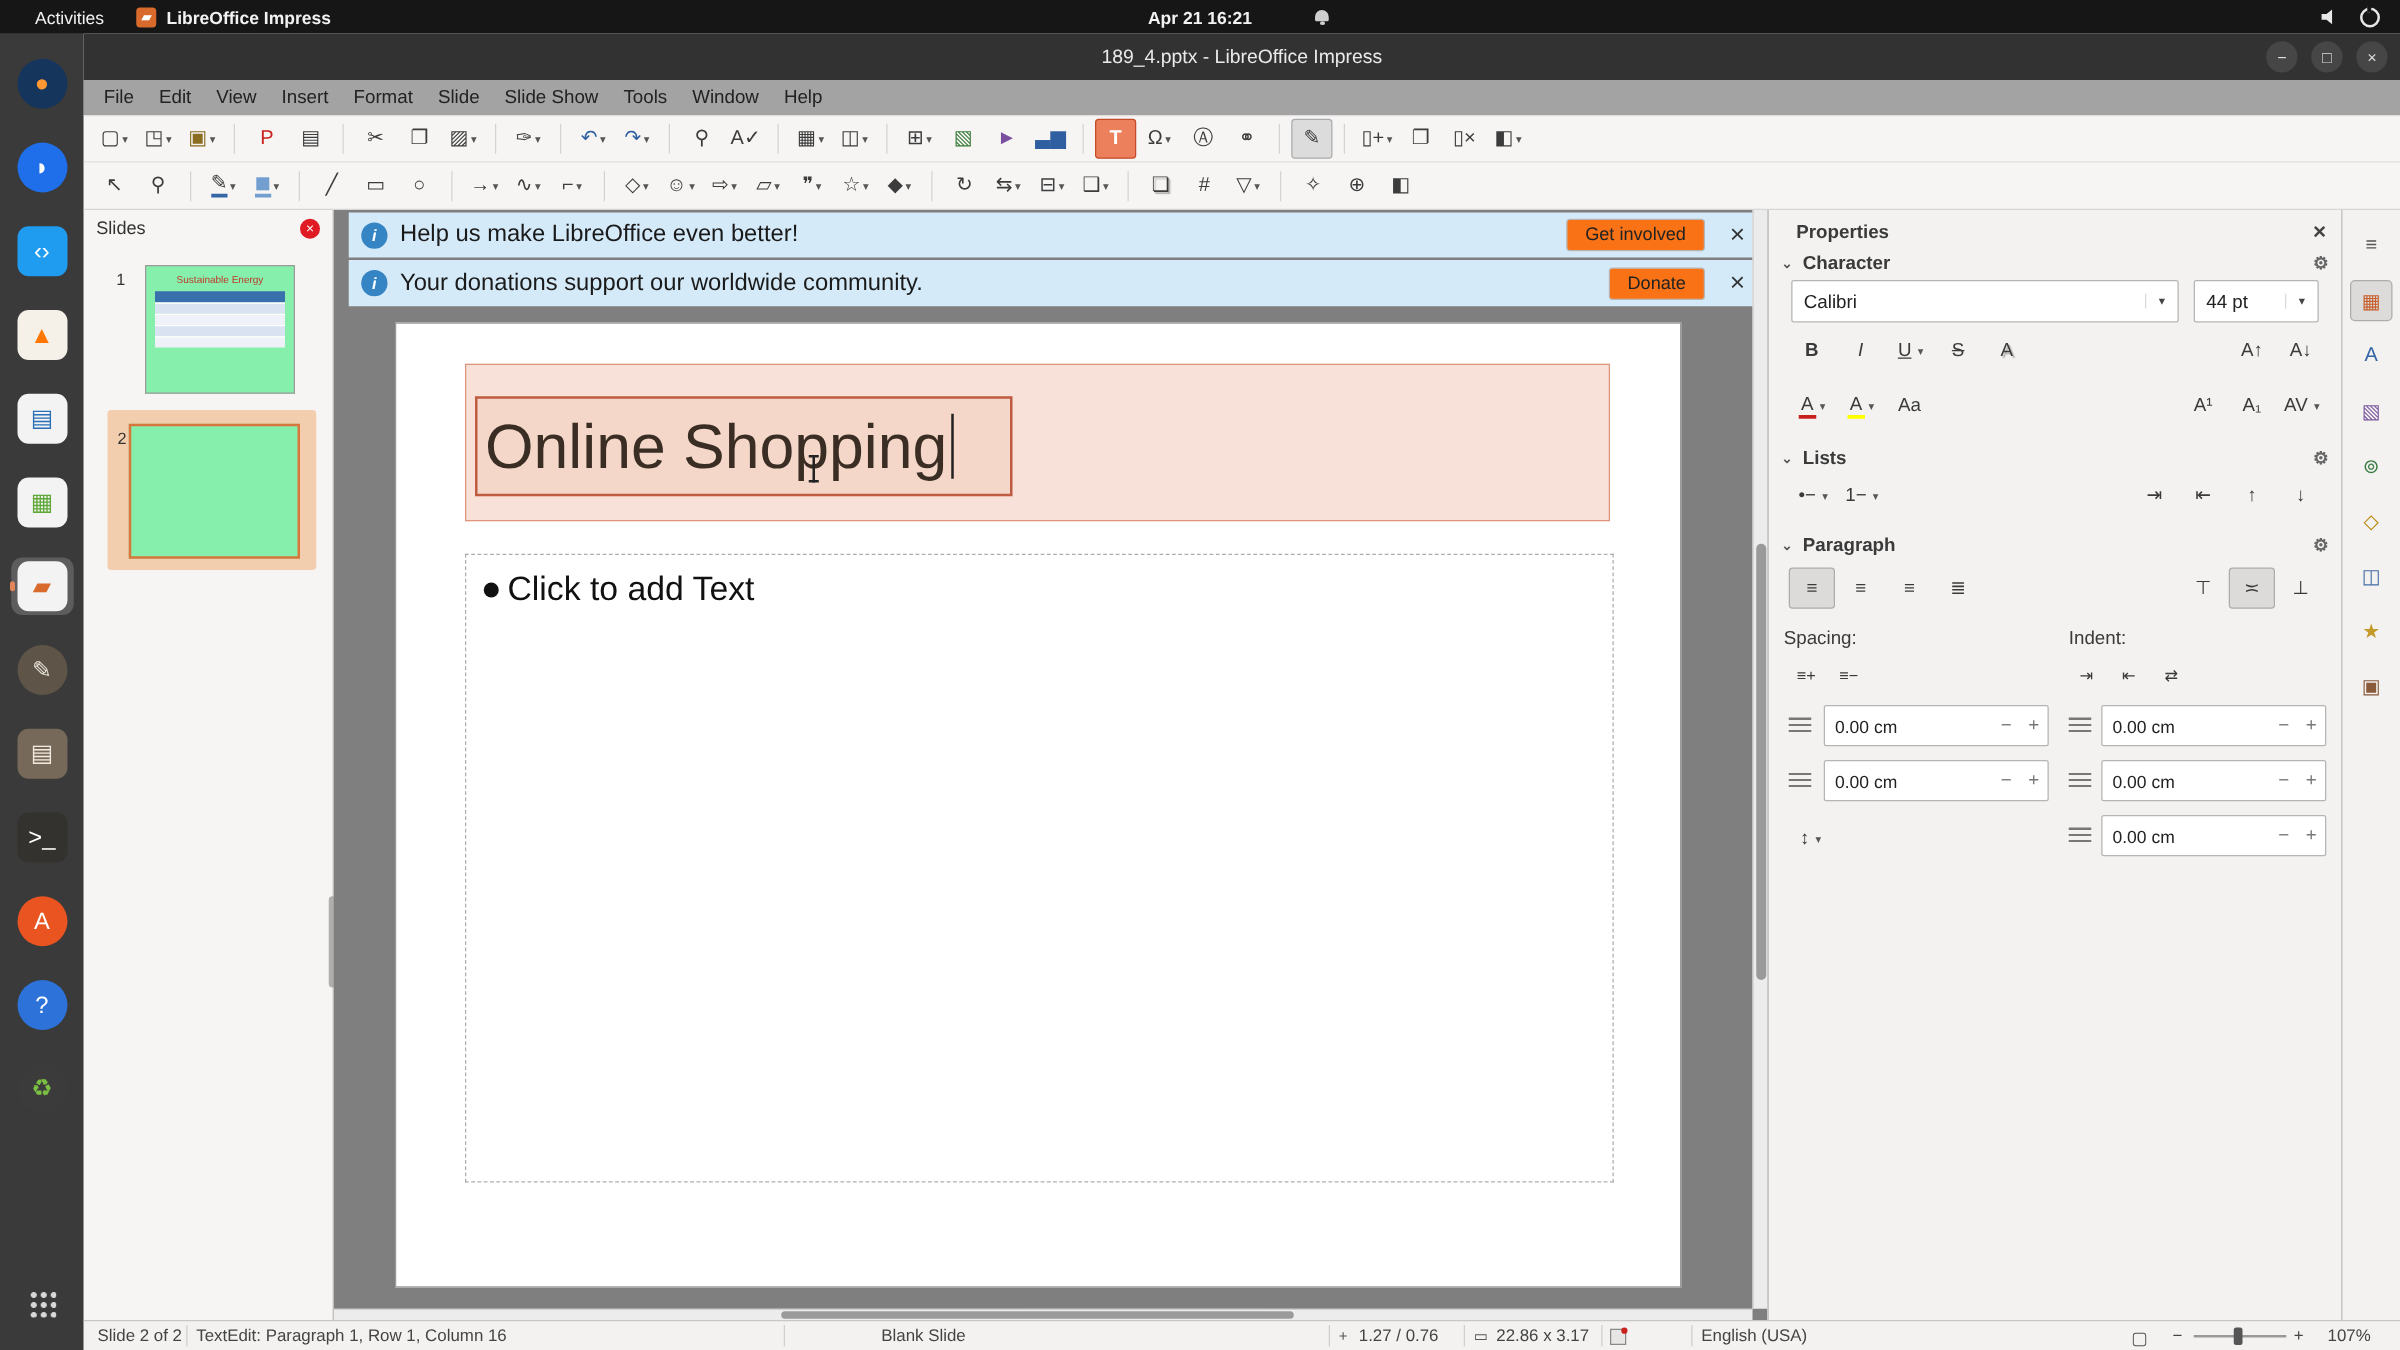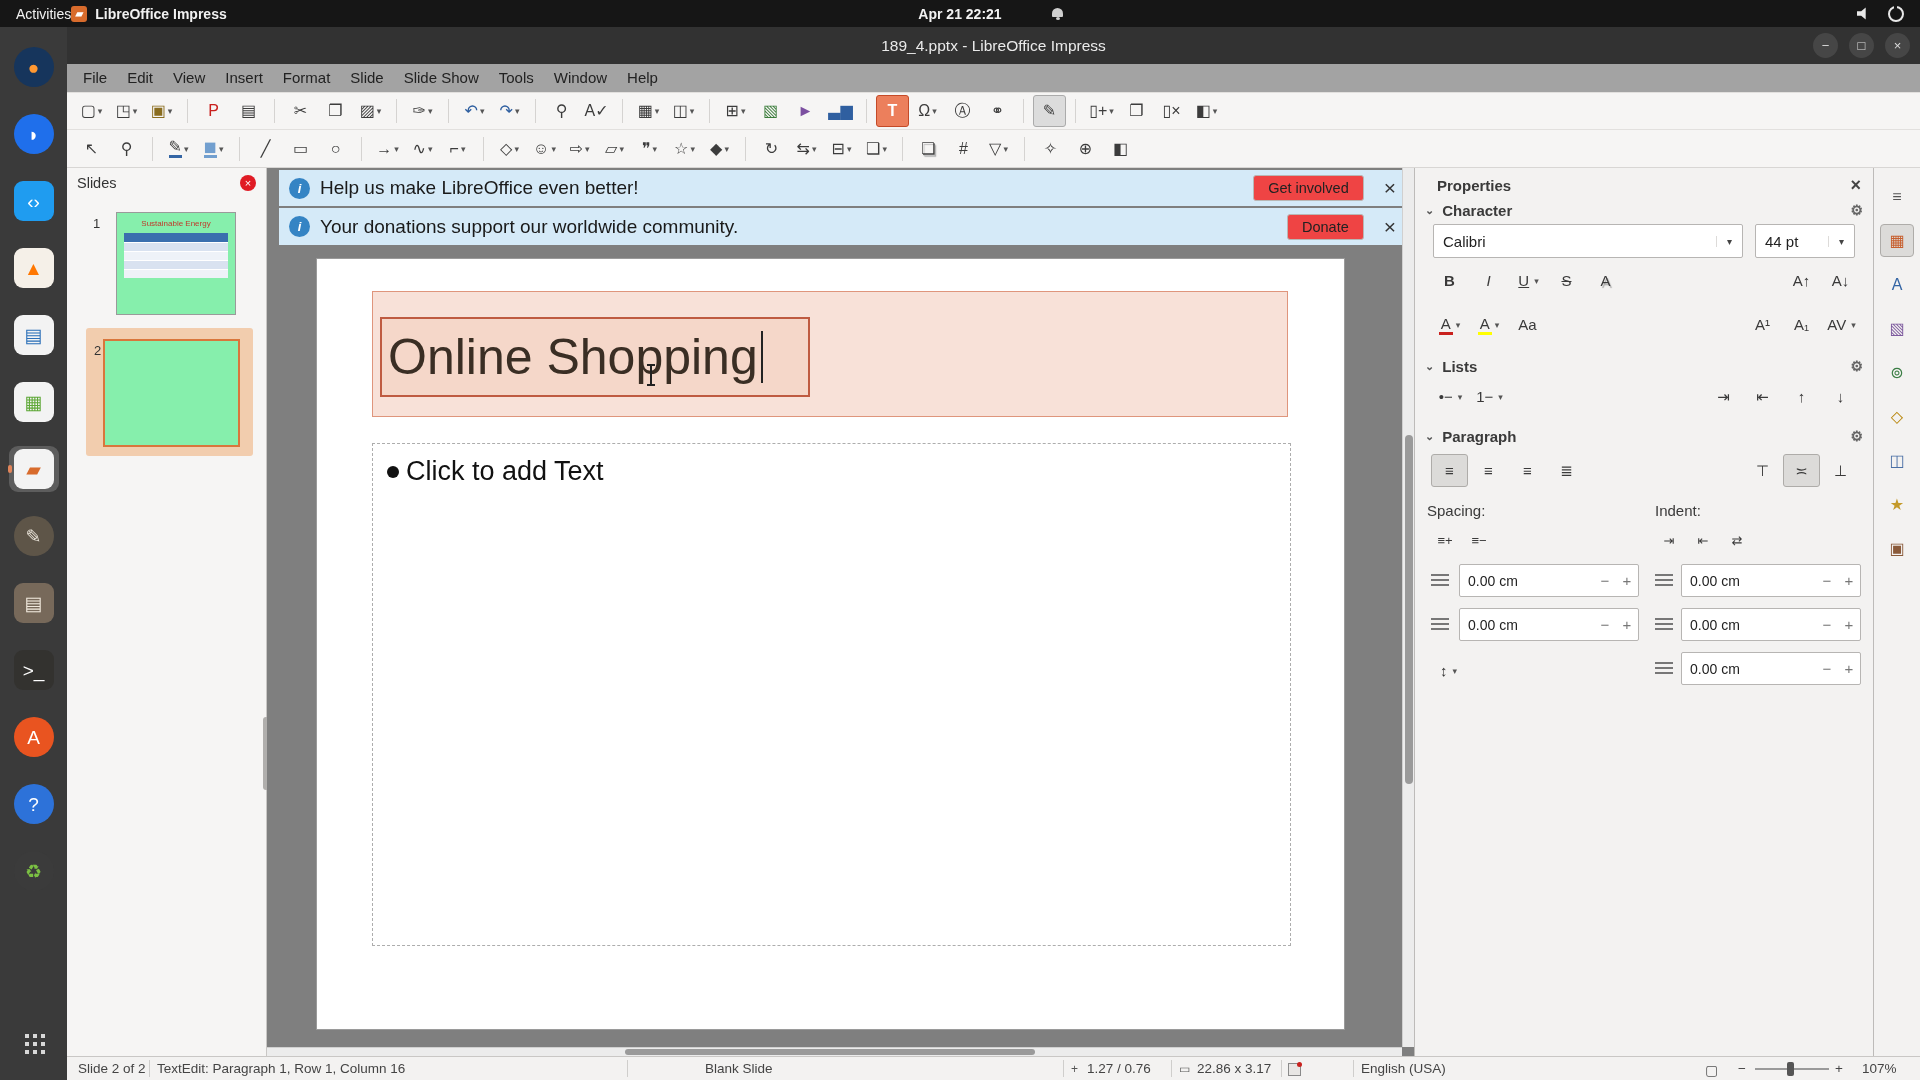--- a/index.html
+++ b/index.html
@@ -1,19 +1,19 @@
 <!DOCTYPE html>
 <html><head>
 <meta charset="utf-8">
 <style>
   html,body{margin:0;padding:0;background:#000;font-family:"Liberation Sans",sans-serif;}
   #root{position:relative;width:1920px;height:1080px;background:#7f7f7f;overflow:hidden;}
   
   #topbar{position:absolute;left:0;top:0;width:1920px;height:27px;background:#161616;color:#f2f2f2;display:flex;align-items:center;font-size:14px;}
-  #topbar .tb-left{display:flex;align-items:center;padding-left:16px;}
+  #topbar .tb-left{display:flex;align-items:center;gap:26px;padding-left:28px;}
   #topbar .appchip{display:flex;align-items:center;gap:8px;font-weight:700;}
   #topbar .appicon{width:16px;height:16px;border-radius:3px;background:#d86b2c;color:#fff;font-size:10px;display:flex;align-items:center;justify-content:center;}
   #clock{position:absolute;left:50%;transform:translateX(-50%);font-weight:700;}
   .bell{position:absolute;left:1052px;top:8px;width:11px;height:9px;background:#cfcfcf;border-radius:6px 6px 1px 1px;}
   .bell::after{content:'';position:absolute;left:3.5px;bottom:-3px;width:4px;height:3px;border-radius:50%;background:#cfcfcf;}
   #topbar .tb-right{margin-left:auto;display:flex;align-items:center;gap:16px;padding-right:16px;}
   .vol-icon{width:15px;height:13px;background:#e8e8e8;clip-path:polygon(0 32%,28% 32%,58% 4%,58% 96%,28% 68%,0 68%);}
   .pow-icon{width:12px;height:12px;border:2px solid #e8e8e8;border-radius:50%;position:relative;}
   .pow-icon::after{content:'';position:absolute;left:4px;top:-4px;width:2px;height:6px;background:#161616;border-left:1px solid #161616;}
   .pow-icon::before{content:'';position:absolute;left:4.2px;top:-3px;width:2px;height:5px;background:#e8e8e8;}
@@ -61,21 +61,21 @@
   #slide2-sel{position:absolute;left:19px;top:160px;width:167px;height:128px;background:#f2cdae;border-radius:3px;}
   #thumb2{left:36px;top:171px;width:137px;height:108px;border:2px solid #d9763c;}
   #pane-splitter{position:absolute;left:196px;top:549px;width:7px;height:73px;background:#b0aeac;border-radius:3px;}
   
   #canvas{position:absolute;left:200px;top:141px;width:1147px;height:888px;background:#7f7f7f;overflow:hidden;}
   .notif{position:absolute;left:12px;width:1129px;display:flex;align-items:center;background:#d5eaf8;padding:0 10px;gap:10px;box-sizing:border-box;}
   #notif1{top:2px;height:36px;}
   #notif2{top:40px;height:37px;}
   .nicon{width:21px;height:21px;border-radius:50%;background:#3584c4;color:#fff;font-size:13px;font-style:italic;font-weight:700;display:flex;align-items:center;justify-content:center;flex:0 0 auto;}
   .ntext{font-size:19px;color:#1a1a1a;flex:1;}
-  .nbtn{background:#ef4444;border:1px solid #b9b7b5;border-radius:3px;font-size:14.5px;padding:4px 14px;color:#222;white-space:nowrap;}
+  .nbtn{background:#f97316;border:1px solid #b9b7b5;border-radius:3px;font-size:14.5px;padding:4px 14px;color:#222;white-space:nowrap;}
   .nclose{font-size:21px;color:#333;margin-left:10px;margin-right:2px;}
   #page{position:absolute;left:49px;top:90px;width:1029px;height:772px;background:#fff;border:1px solid #9a9a9a;box-sizing:border-box;}
   #title-box{position:absolute;left:55px;top:32px;width:916px;height:126px;background:#f8e1d8;border:1.5px solid #df957c;box-sizing:border-box;}
   #title-inner{position:absolute;left:7px;top:25px;width:430px;height:80px;background:#f5d7c9;border:2px solid #bf5b41;box-sizing:border-box;display:flex;align-items:center;}
   #title-text{font-size:50px;color:#3a2e24;padding-left:6px;white-space:nowrap;}
   .caret{width:2px;height:52px;background:#222;margin-left:3px;}
   #body-box{position:absolute;left:55px;top:184px;width:919px;height:503px;border:1.5px dashed #adadad;box-sizing:border-box;}
   #body-line{display:flex;align-items:center;gap:7px;padding:12px 0 0 14px;}
   .bullet{width:12px;height:12px;border-radius:50%;background:#111;flex:0 0 auto;}
   #body-text{font-size:27px;color:#111;}
@@ -146,21 +146,21 @@
 <div id="root" data-name="screen">
 
   <div id="topbar" data-name="system-top-bar">
     <div class="tb-left">
       <span data-name="activities-button">Activities</span>
       <span class="appchip" data-name="focused-app-indicator">
         <span class="appicon" data-name="impress-app-icon">▰</span>
         <span data-name="focused-app-name">LibreOffice Impress</span>
       </span>
     </div>
-    <span id="clock" data-name="clock">Apr 21 22:21</span>
+    <span id="clock" data-name="clock">Apr 21 16:21</span>
     <span class="bell" data-name="notification-bell-icon"></span>
     <div class="tb-right">
       <span class="vol-icon" data-name="volume-icon"></span>
       <span class="pow-icon" data-name="power-icon"></span>
     </div>
   </div>
 
   <div id="dock" data-name="dock">
     <div id="dock-items">
         <div class="dock-item" data-name="dock-firefox">

